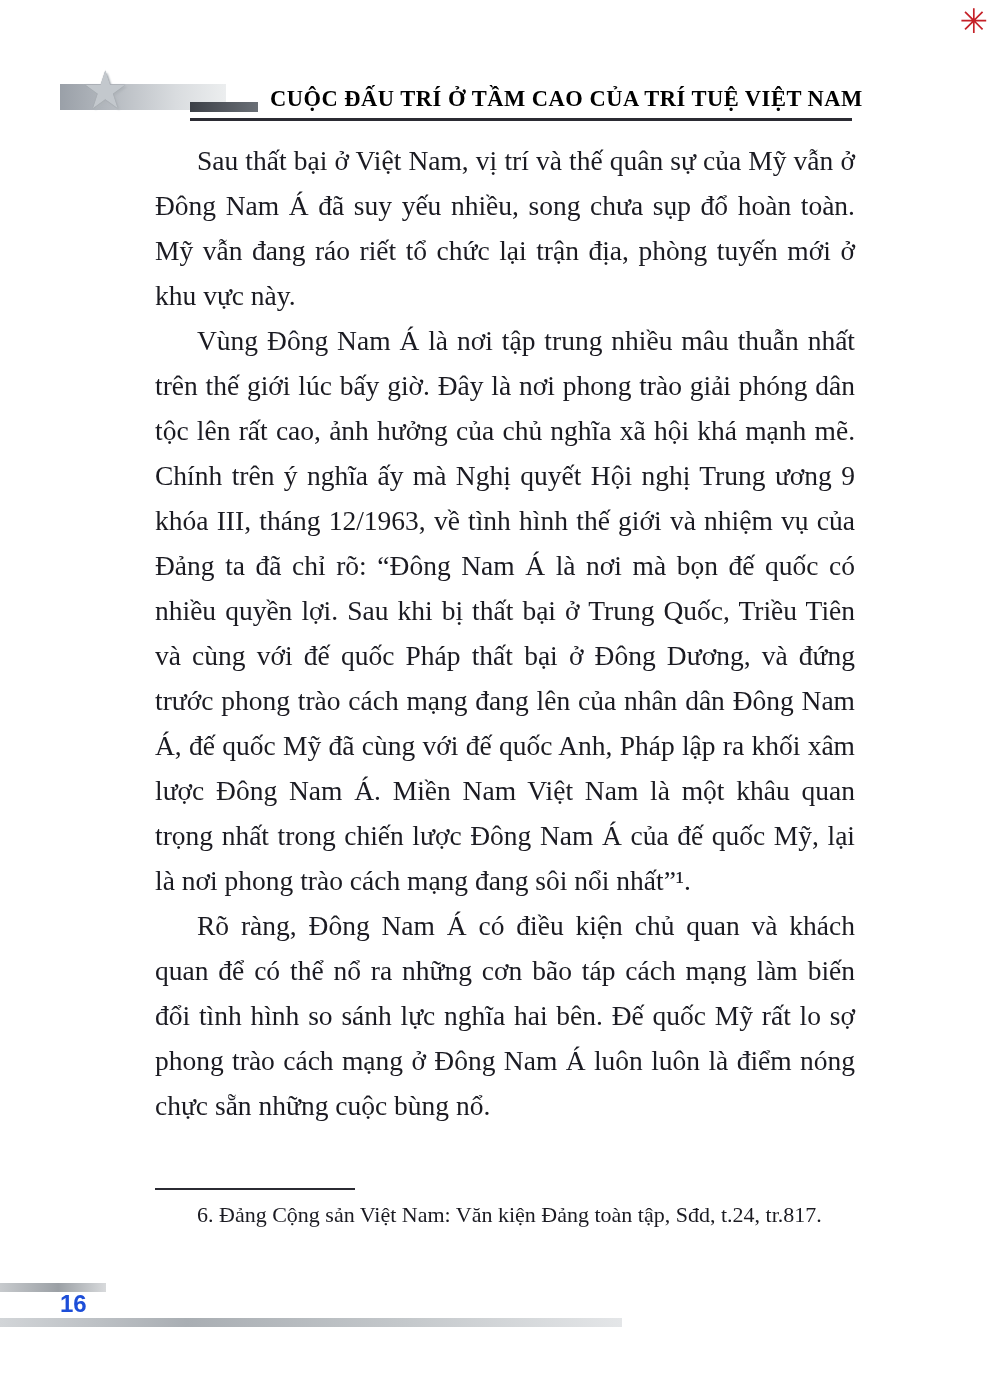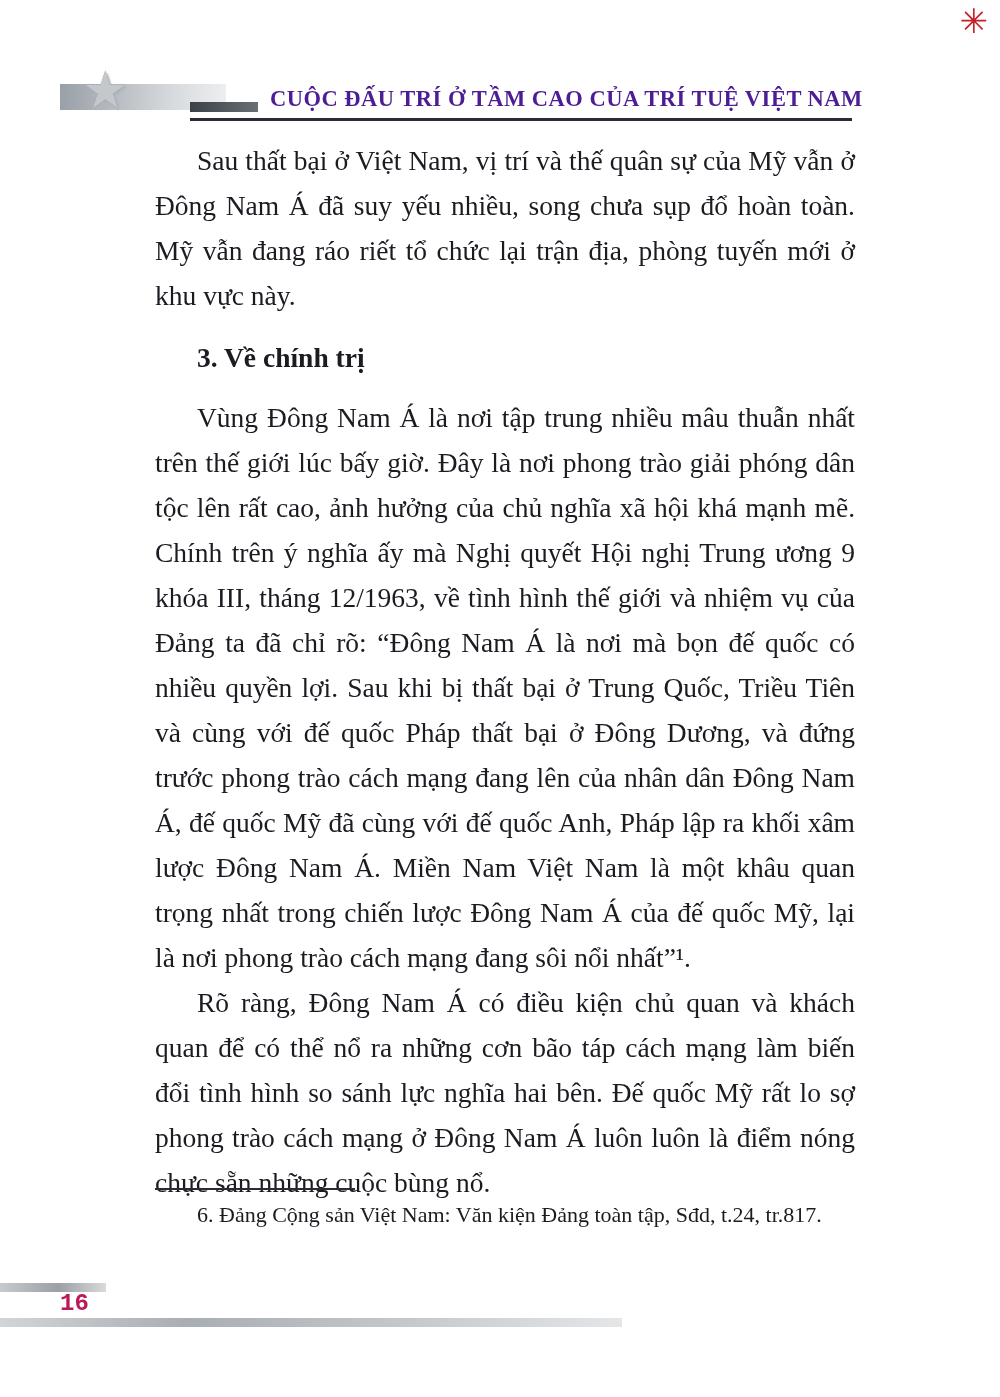--- a/index.html
+++ b/index.html
@@ -59,21 +59,21 @@
   }
   .head-title {
     position: absolute;
     left: 210px;
     right: 0;
     top: 6px;
     text-align: right;
     font-weight: bold;
     font-size: 22.5px;
     letter-spacing: 0.5px;
-    color: #4c1d95;
+    color: #000000;
     white-space: nowrap;
   }
   .head-rule {
     position: absolute;
     top: 118px;
     left: 190px;
     width: 662px;
     height: 3px;
     background: #2b2b33;
   }
@@ -128,22 +128,22 @@
     width: 106px;
     height: 9px;
     background: linear-gradient(to right, #c7cacd, #9ba0a5 55%, #d8dadc);
   }
   .page-number {
     position: absolute;
     left: 60px;
     top: 1290px;
     font-size: 24px;
     font-weight: bold;
-    color: #be185d;
-    font-family: Liberation Mono, monospace;
+    color: #1d4ed8;
+    font-family: Liberation Sans, sans-serif;
   }
   .footer-bar-bottom {
     position: absolute;
     left: 0;
     top: 1318px;
     width: 622px;
     height: 9px;
     background: linear-gradient(to right, #d2d5d8, #a9aeb3 30%, #c4c8cb 65%, #e4e6e8);
   }
 </style>
@@ -155,21 +155,20 @@
 <div class="running-head">
   <div class="head-ornament-bar"></div>
   <div class="head-ornament-dark"></div>
   <div class="head-star">★</div>
   <div class="head-title">CUỘC ĐẤU TRÍ Ở TẦM CAO CỦA TRÍ TUỆ VIỆT NAM</div>
 </div>
 <div class="head-rule"></div>
 
 <div class="text-block">
   <p class="para">Sau thất bại ở Việt Nam, vị trí và thế quân sự của Mỹ vẫn ở Đông Nam Á đã suy yếu nhiều, song chưa sụp đổ hoàn toàn. Mỹ vẫn đang ráo riết tổ chức lại trận địa, phòng tuyến mới ở khu vực này.</p>
-  <p class="section-heading">3. Về chính trị</p>
   <p class="para">Vùng Đông Nam Á là nơi tập trung nhiều mâu thuẫn nhất trên thế giới lúc bấy giờ. Đây là nơi phong trào giải phóng dân tộc lên rất cao, ảnh hưởng của chủ nghĩa xã hội khá mạnh mẽ. Chính trên ý nghĩa ấy mà Nghị quyết Hội nghị Trung ương 9 khóa III, tháng 12/1963, về tình hình thế giới và nhiệm vụ của Đảng ta đã chỉ rõ: “Đông Nam Á là nơi mà bọn đế quốc có nhiều quyền lợi. Sau khi bị thất bại ở Trung Quốc, Triều Tiên và cùng với đế quốc Pháp thất bại ở Đông Dương, và đứng trước phong trào cách mạng đang lên của nhân dân Đông Nam Á, đế quốc Mỹ đã cùng với đế quốc Anh, Pháp lập ra khối xâm lược Đông Nam Á. Miền Nam Việt Nam là một khâu quan trọng nhất trong chiến lược Đông Nam Á của đế quốc Mỹ, lại là nơi phong trào cách mạng đang sôi nổi nhất”¹.</p>
   <p class="para">Rõ ràng, Đông Nam Á có điều kiện chủ quan và khách quan để có thể nổ ra những cơn bão táp cách mạng làm biến đổi tình hình so sánh lực nghĩa hai bên. Đế quốc Mỹ rất lo sợ phong trào cách mạng ở Đông Nam Á luôn luôn là điểm nóng chực sẵn những cuộc bùng nổ.</p>
 </div>
 
 <div class="footnote-rule"></div>
 <div class="footnote">
   <span>6. Đảng Cộng sản Việt Nam: </span><span class="it">Văn kiện Đảng toàn tập, Sđd</span><span>, t.24, tr.817.</span>
 </div>
 
 <div class="footer-bar-top"></div>

